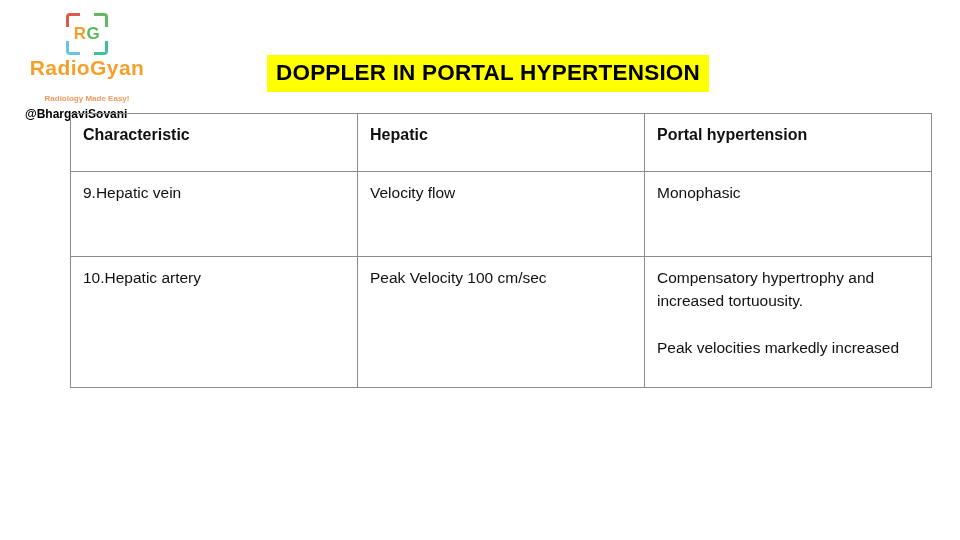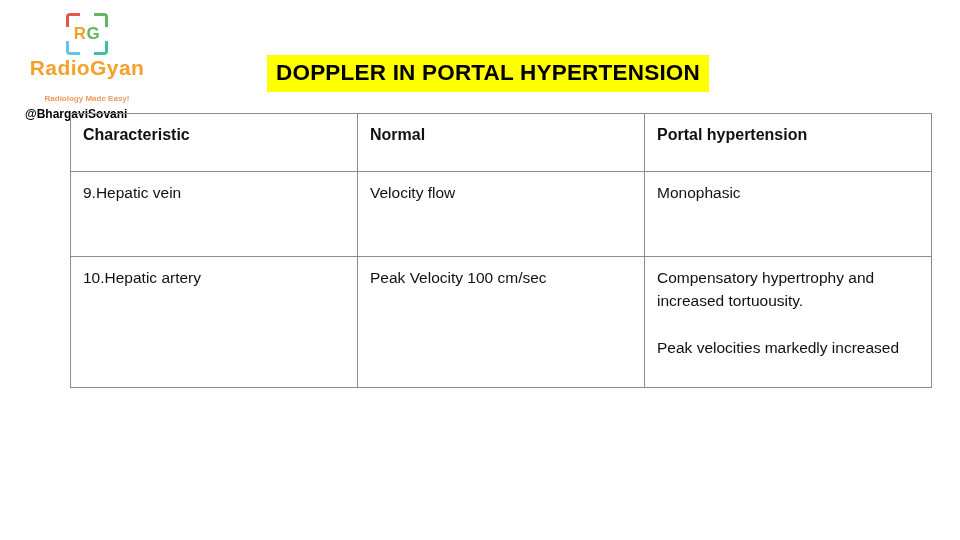--- a/index.html
+++ b/index.html
@@ -60,21 +60,21 @@
 
 <table class="data">
   <colgroup>
       <col>
       <col>
       <col>
     </colgroup>
   <tbody>
       <tr style="height:52px">
     <th>Characteristic</th>
-    <th>Normal</th>
+    <th>Hepatic</th>
     <th>Portal hypertension</th>
   </tr>
   <tr style="height:85px">
     <td>9.Hepatic vein</td>
     <td>Velocity flow</td>
     <td>Monophasic</td>
   </tr>
   <tr style="height:131px">
     <td>10.Hepatic artery</td>
     <td>Peak Velocity 100 cm/sec</td>

